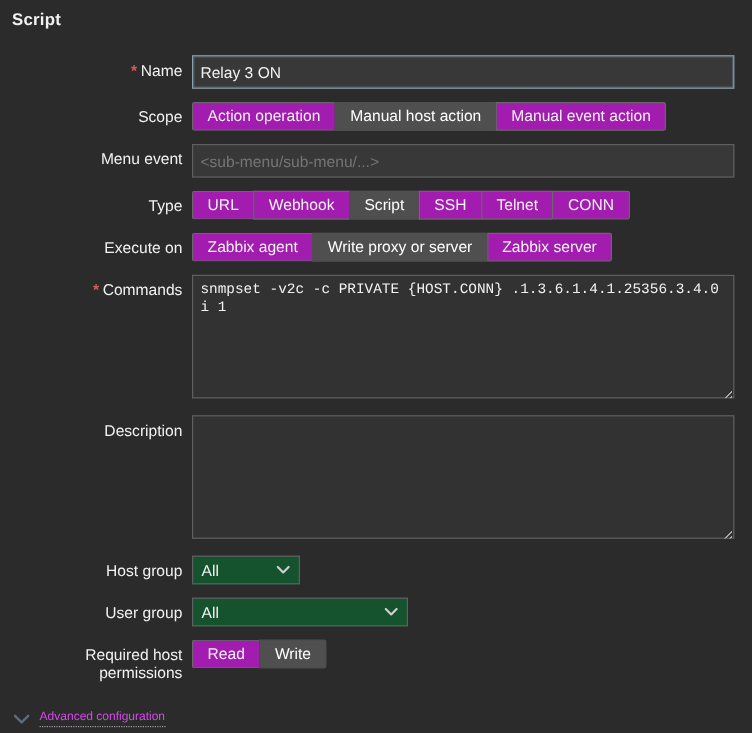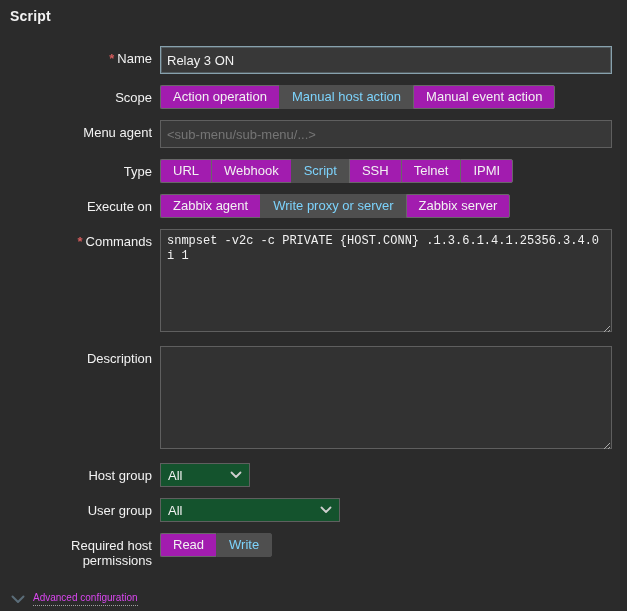--- a/index.html
+++ b/index.html
@@ -71,21 +71,21 @@
     font-size: 13px;
     line-height: 22px;
     cursor: pointer;
     white-space: nowrap;
   }
   .seg-btn:first-child { border-radius: 2px 0 0 2px; }
   .seg-btn:last-child { border-right-width: 1px; border-radius: 0 2px 2px 0; }
   .seg-btn.selected {
     background: #4f4f4f;
     border-color: #4f4f4f;
-    color: #7dd3fc;
+    color: #ffffff;
     text-align: center;
   }
 
   
   .ta-wrap { position: relative; width: 452px; }
   textarea.ta {
     width: 452px;
     height: 103px;
     background: #323232;
     border: 1px solid #5f5f5f;
@@ -162,36 +162,36 @@
       <div class="field">
         <div class="seg-group">
             <button type="button" class="seg-btn">Action operation</button>
             <button type="button" class="seg-btn selected">Manual host action</button>
             <button type="button" class="seg-btn">Manual event action</button>
           </div>
       </div>
     </div>
 
     <div class="row">
-      <div class="label"><span>Menu agent</span></div>
+      <div class="label"><span>Menu event</span></div>
       <div class="field">
         <input type="text" class="text-input" placeholder="&lt;sub-menu/sub-menu/...&gt;" style="">
       </div>
     </div>
 
     <div class="row">
       <div class="label"><span>Type</span></div>
       <div class="field">
         <div class="seg-group">
             <button type="button" class="seg-btn">URL</button>
             <button type="button" class="seg-btn">Webhook</button>
             <button type="button" class="seg-btn selected">Script</button>
             <button type="button" class="seg-btn">SSH</button>
             <button type="button" class="seg-btn">Telnet</button>
-            <button type="button" class="seg-btn">IPMI</button>
+            <button type="button" class="seg-btn">CONN</button>
           </div>
       </div>
     </div>
 
     <div class="row">
       <div class="label"><span>Execute on</span></div>
       <div class="field">
         <div class="seg-group">
             <button type="button" class="seg-btn">Zabbix agent</button>
             <button type="button" class="seg-btn selected">Write proxy or server</button>

